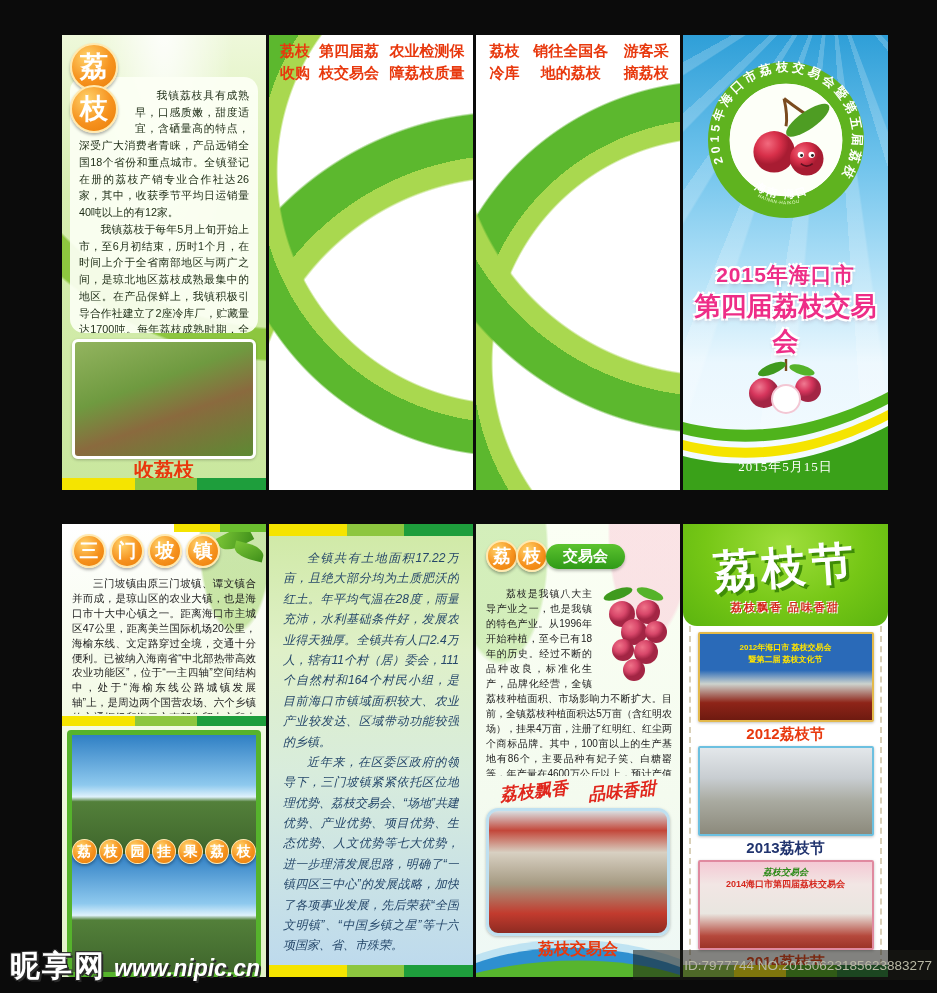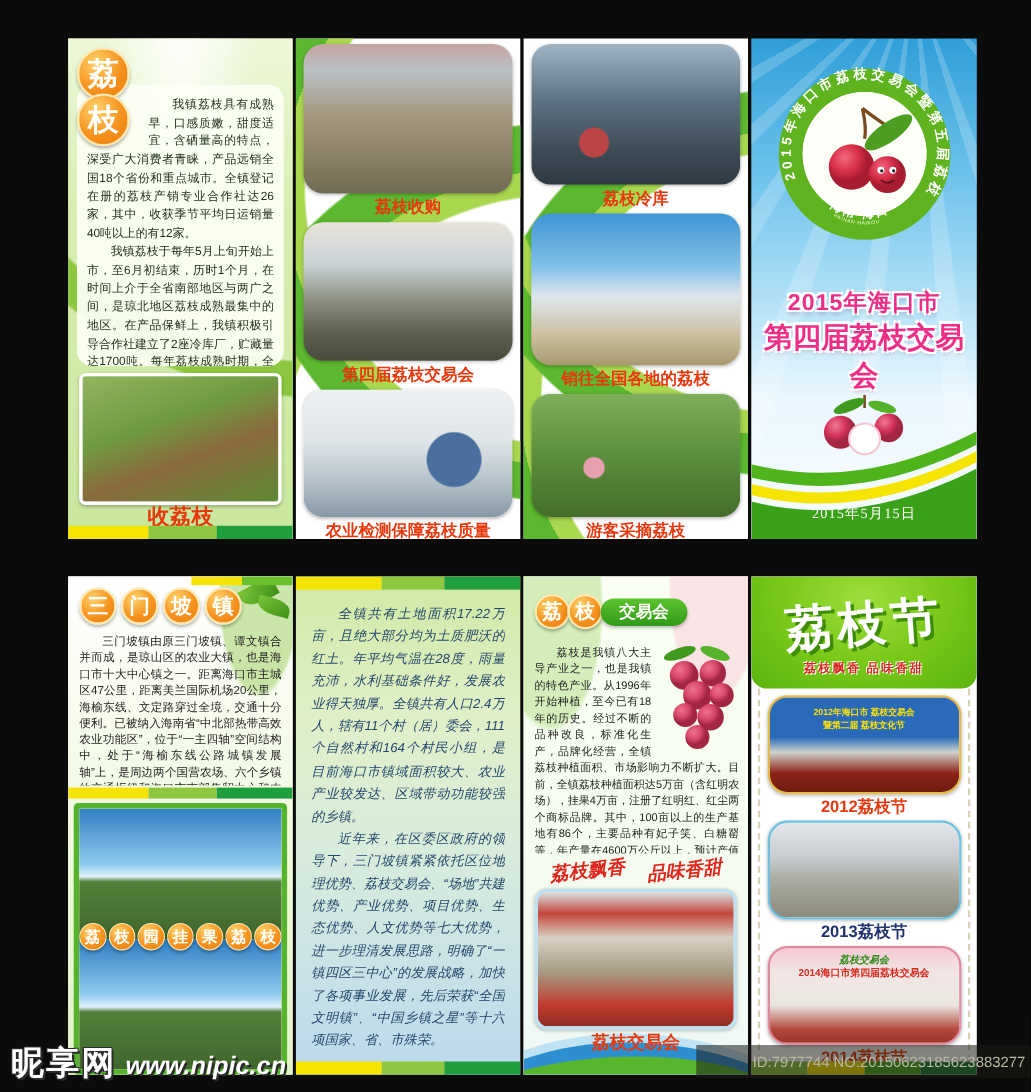--- a/index.html
+++ b/index.html
@@ -10,21 +10,21 @@
   .p1{left:62px;} .p2{left:269px;} .p3{left:476px;} .p4{left:683px;width:205px;}
   .p5{left:62px;} .p6{left:269px;} .p7{left:476px;} .p8{left:683px;width:205px;}
 
   
   .strip{position:absolute;left:0;right:0;height:12px;display:flex;z-index:5;}
   .strip div{height:100%;}
   .bcircle{border-radius:50%;background:radial-gradient(circle at 35% 28%,#ffd36b,#f6921e 55%,#e97c08);
            color:#fff;font-weight:bold;display:flex;align-items:center;justify-content:center;
            box-shadow:0 2px 3px rgba(0,0,0,.3);border:2px solid #ffe9b0;box-sizing:border-box;}
   .cap{color:#e8380d;font-weight:bold;text-align:center;font-size:15px;line-height:22px;}
-  .photo{border-radius:18px;position:relative;overflow:hidden;box-shadow:0 1px 3px rgba(0,0,0,.25);}
+  .photo{border-radius:2px;position:relative;overflow:hidden;box-shadow:0 1px 3px rgba(0,0,0,.25);}
 
   
   .ph-purchase{background:linear-gradient(180deg,#c4a4a0 0%,#b9c1c6 18%,#a79a84 45%,#8e8468 72%,#6f6a52 100%);}
   .ph-processing{background:linear-gradient(180deg,#e8e3da 0%,#cbd3d8 30%,#8f9486 55%,#5e5f4e 80%,#4a4a3c 100%);}
   .ph-lab{background:radial-gradient(circle at 72% 55%,#4a6f9e 0 16%,rgba(0,0,0,0) 17%),
           linear-gradient(180deg,#eef1f3 0%,#dfe5e8 40%,#b8c4cc 70%,#8899a6 100%);}
   .ph-coldstore{background:radial-gradient(circle at 30% 70%,#b44 0 8%,rgba(0,0,0,0) 9%),
           linear-gradient(180deg,#9fb4c4 0%,#5d7284 40%,#3e4c58 75%,#2e3942 100%);}
   .ph-trucks{background:linear-gradient(180deg,#3e96d4 0%,#7fc0e8 35%,#dfe7ec 55%,#cbbfa0 80%,#a8996f 100%);}
   .ph-picking{background:radial-gradient(circle at 30% 60%,#e8a0b0 0 6%,rgba(0,0,0,0) 7%),
@@ -52,21 +52,21 @@
             border-radius:6px;}
   .p1-cap{position:absolute;top:424px;left:0;right:0;font-size:20px;}
 
   
   .p2{background-image:
       radial-gradient(circle at 118% 30%,rgba(0,0,0,0) 58%,#a9d84f 58.5% 63%,#5cb82e 63% 71%,rgba(0,0,0,0) 71.5%),
       radial-gradient(circle at 118% 88%,rgba(0,0,0,0) 55%,#a9d84f 55.5% 60%,#5cb82e 60% 69%,rgba(0,0,0,0) 69.5%);}
   .p3{background-image:
       radial-gradient(circle at 118% 18%,rgba(0,0,0,0) 58%,#a9d84f 58.5% 63%,#5cb82e 63% 71%,rgba(0,0,0,0) 71.5%),
       radial-gradient(circle at 118% 72%,rgba(0,0,0,0) 55%,#a9d84f 55.5% 60%,#5cb82e 60% 69%,rgba(0,0,0,0) 69.5%);}
-  .pcol{display:flex;flex-direction:column;padding:5px 6px;gap:2px;height:100%;box-sizing:border-box;}
+  .pcol{display:flex;flex-direction:row;padding:5px 6px;gap:2px;height:100%;box-sizing:border-box;}
   .pcol .photo{flex:0 0 auto;margin:0 1px;}
 
   
   .p4{background:linear-gradient(180deg,#2f9fd8 0%,#6fc3ec 28%,#b9e4f8 55%,#eaf7fe 72%,#f6fcff 100%);}
   .rays{position:absolute;inset:0;background:repeating-conic-gradient(from 150deg at 72% -12%,
         rgba(255,255,255,0) 0deg 9deg,rgba(255,255,255,.3) 9.5deg 13deg);opacity:.65;}
   .logo-wrap{position:absolute;top:26px;left:50%;transform:translateX(-50%);}
   .cover-title{position:absolute;top:226px;left:0;right:0;text-align:center;color:#ee2d87;font-weight:bold;
       text-shadow:-2px -2px 0 #fff,2px -2px 0 #fff,-2px 2px 0 #fff,2px 2px 0 #fff,0 3px 4px rgba(90,0,40,.25);}
   .cover-title .l1{font-size:21px;letter-spacing:1px;}

